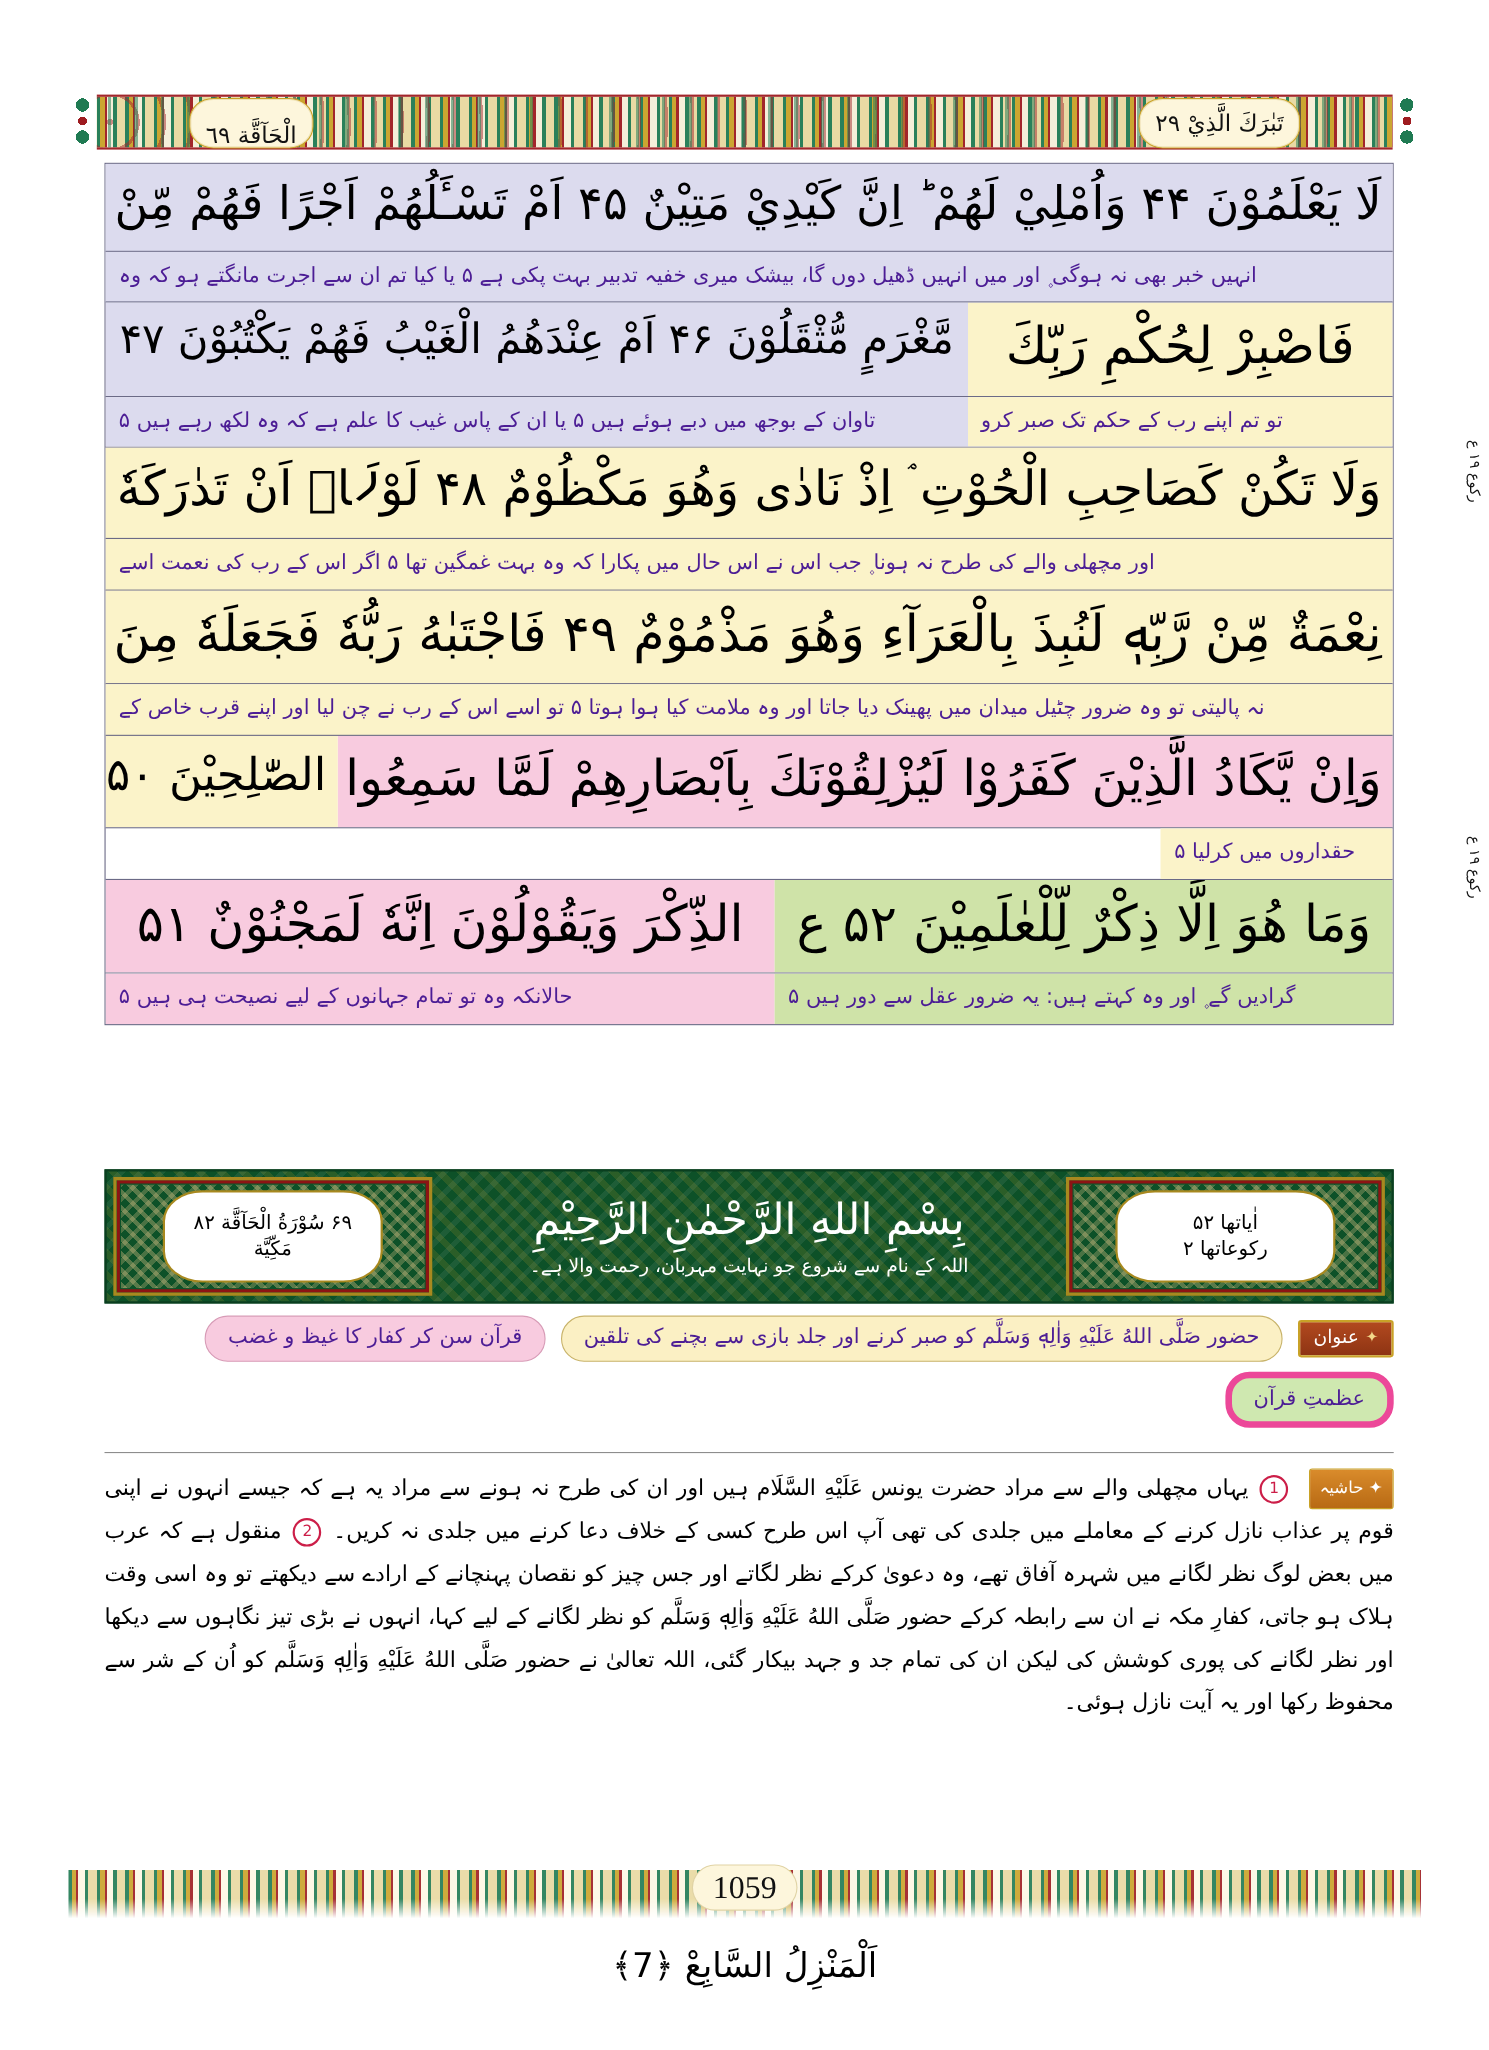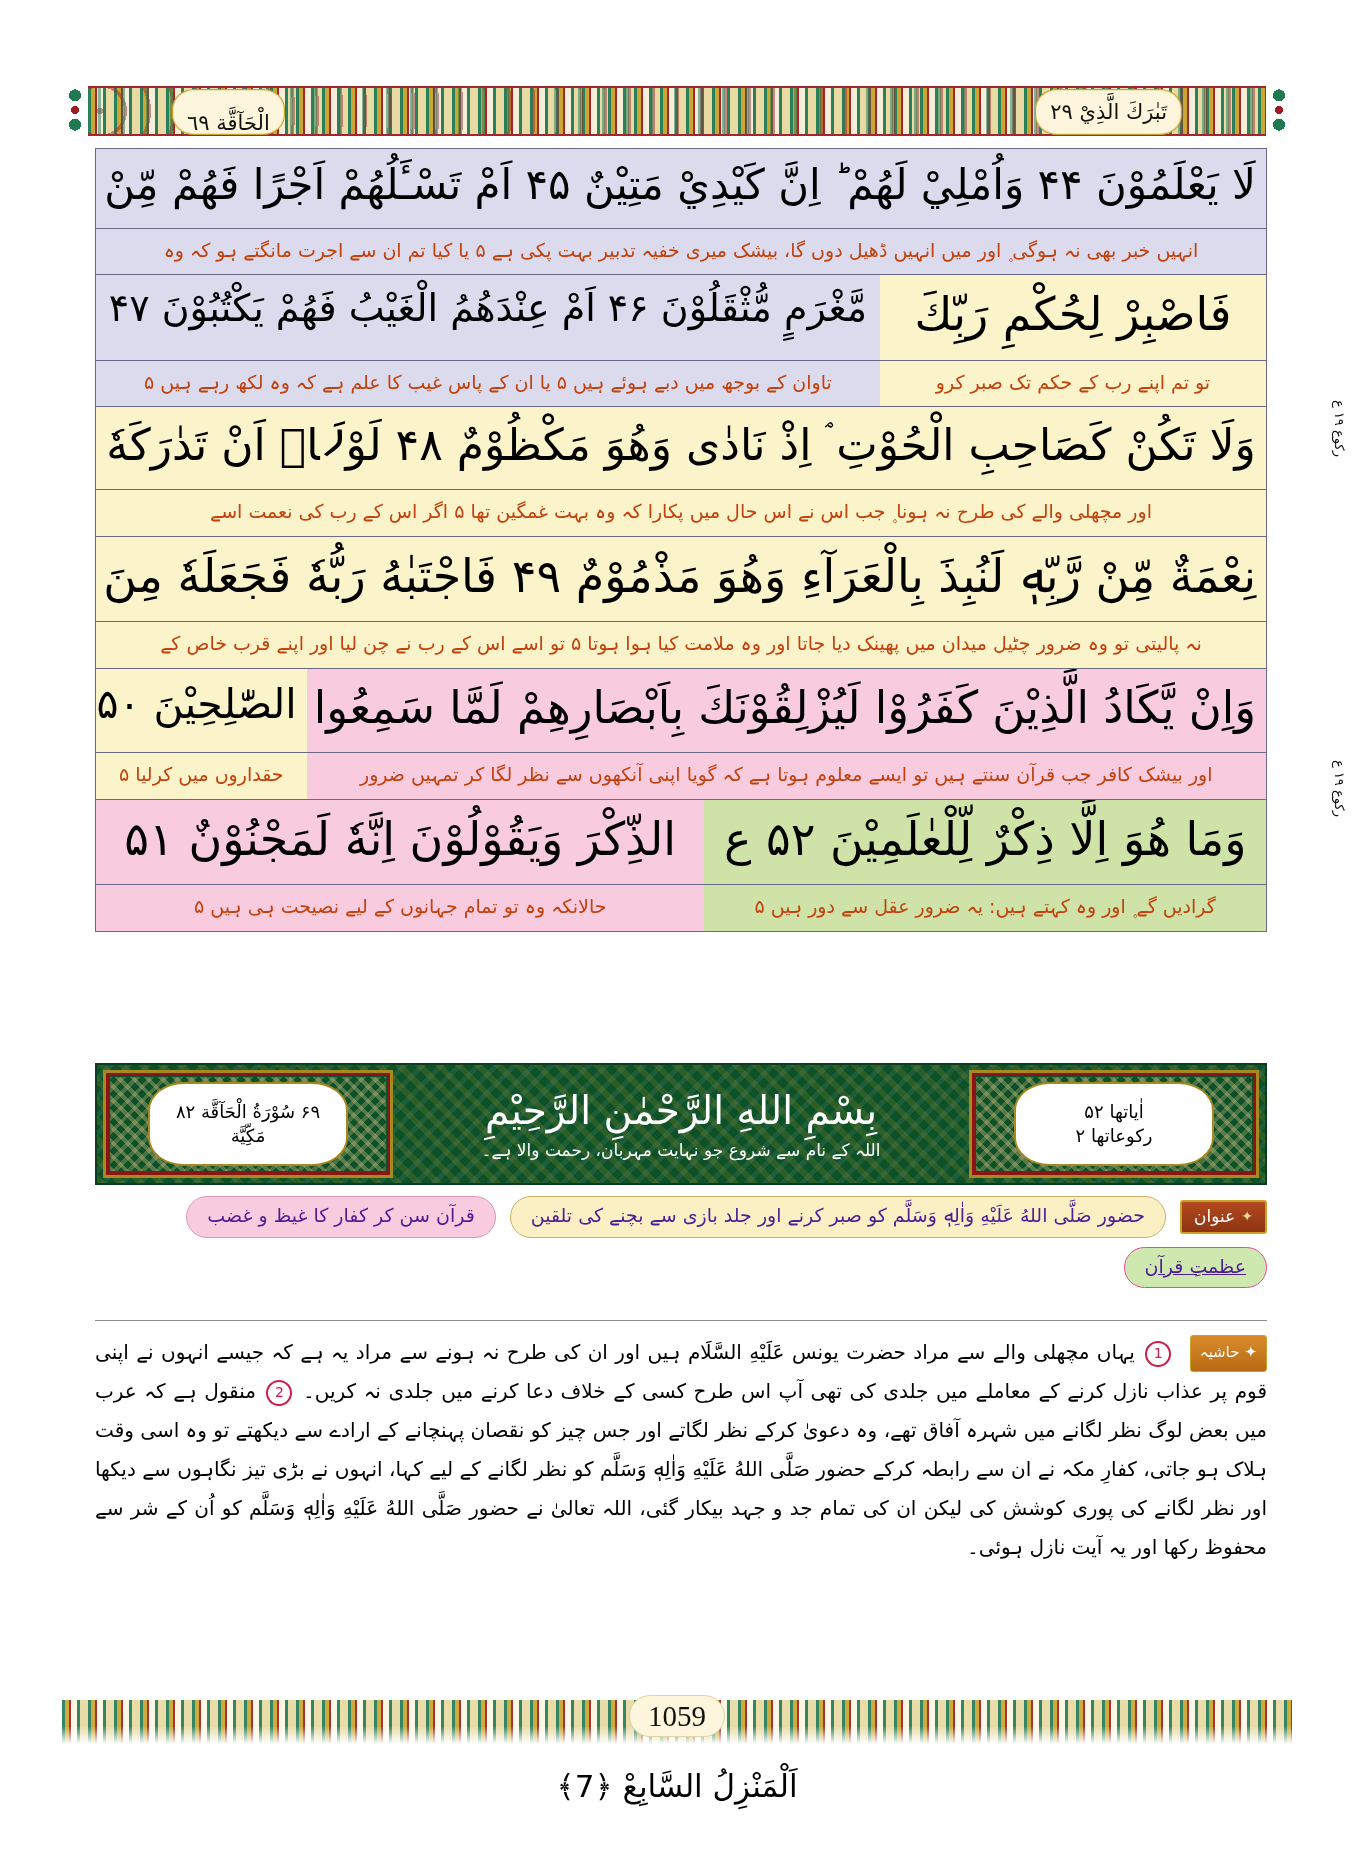--- a/index.html
+++ b/index.html
@@ -121,25 +121,25 @@
     font-family: "DejaVu Sans", "Liberation Sans", sans-serif;
     font-size: 46px;
     line-height: 1.45;
     color: #000;
     padding: 6px 10px 12px;
     white-space: nowrap;
     letter-spacing: -1px;
   }
   .urdu {
     direction: rtl;
-    text-align: center;
+    text-align: left;
     font-family: "DejaVu Sans", "Liberation Sans", sans-serif;
     font-size: 19px;
     line-height: 1.55;
-    color: #c2410c;
+    color: #4c1d95;
     padding: 7px 12px 9px;
     white-space: nowrap;
   }
 
   
   .bg-lavender { background: #dcdbee; }
   .bg-cream    { background: #fbf3c9; }
   .bg-pink     { background: #f8cbdf; }
   .bg-green    { background: #cfe3a8; }
 
@@ -285,21 +285,21 @@
     border-radius: 22px;
     padding: 6px 20px 9px;
     font-size: 19px;
     direction: rtl;
     white-space: nowrap;
     color: #4c1d95;
     line-height: 1.3;
   }
   .capsule.cream { background: #fbf0c4; border: 1px solid #c8b36a; }
   .capsule.pink  { background: #f8cbdf; border: 1px solid #d79bb6; }
-  .capsule.green { background: #cfe8b0; border: 1px solid #ec4899; text-decoration: underline; }
+  .capsule.green { background: #cfe8b0; border: 6px solid #ec4899; }
 
   
   .footnotes {
     position: absolute;
     left: 95px;
     top: 1320px;
     width: 1172px;
     direction: rtl;
     border-top: 1px solid #8d8d8d;
     padding-top: 12px;
@@ -430,21 +430,20 @@
         <div class="arabic">نِعْمَةٌ مِّنْ رَّبِّهٖ لَنُبِذَ بِالْعَرَآءِ وَهُوَ مَذْمُوْمٌ ۴۹ فَاجْتَبٰهُ رَبُّهٗ فَجَعَلَهٗ مِنَ</div>
       </div>
       <div class="row bg-cream" id="trans-49-50a">
         <div class="urdu">نہ پالیتی تو وہ ضرور چٹیل میدان میں پھینک دیا جاتا اور وہ ملامت کیا ہوا ہوتا ۵ تو اسے اس کے رب نے چن لیا اور اپنے قرب خاص کے</div>
       </div>
       <div class="row split" id="ayah-50-51a">
         <div class="half bg-pink arabic" style="width: 82%; font-size: 45px;">وَاِنْ يَّكَادُ الَّذِيْنَ كَفَرُوْا لَيُزْلِقُوْنَكَ بِاَبْصَارِهِمْ لَمَّا سَمِعُوا</div>
         <div class="half bg-cream arabic" style="width: 18%; font-size: 41px;">الصّٰلِحِيْنَ ۵۰</div>
       </div>
       <div class="row split" id="trans-50-51a">
-        <div class="half bg-pink urdu" style="width: 82%;">اور بیشک کافر جب قرآن سنتے ہیں تو ایسے معلوم ہوتا ہے کہ گویا اپنی آنکھوں سے نظر لگا کر تمہیں ضرور</div>
         <div class="half bg-cream urdu" style="width: 18%;">حقداروں میں کرلیا ۵</div>
       </div>
       <div class="row split" id="ayah-51-52">
         <div class="half bg-green arabic" style="width: 48%;">وَمَا هُوَ اِلَّا ذِكْرٌ لِّلْعٰلَمِيْنَ ۵۲ ع</div>
         <div class="half bg-pink arabic" style="width: 52%;">الذِّكْرَ وَيَقُوْلُوْنَ اِنَّهٗ لَمَجْنُوْنٌ ۵۱</div>
       </div>
       <div class="row split" id="trans-51-52">
         <div class="half bg-green urdu" style="width: 48%;">گرادیں گے ۪ اور وہ کہتے ہیں: یہ ضرور عقل سے دور ہیں ۵</div>
         <div class="half bg-pink urdu" style="width: 52%;">حالانکہ وہ تو تمام جہانوں کے لیے نصیحت ہی ہیں ۵</div>
       </div>

